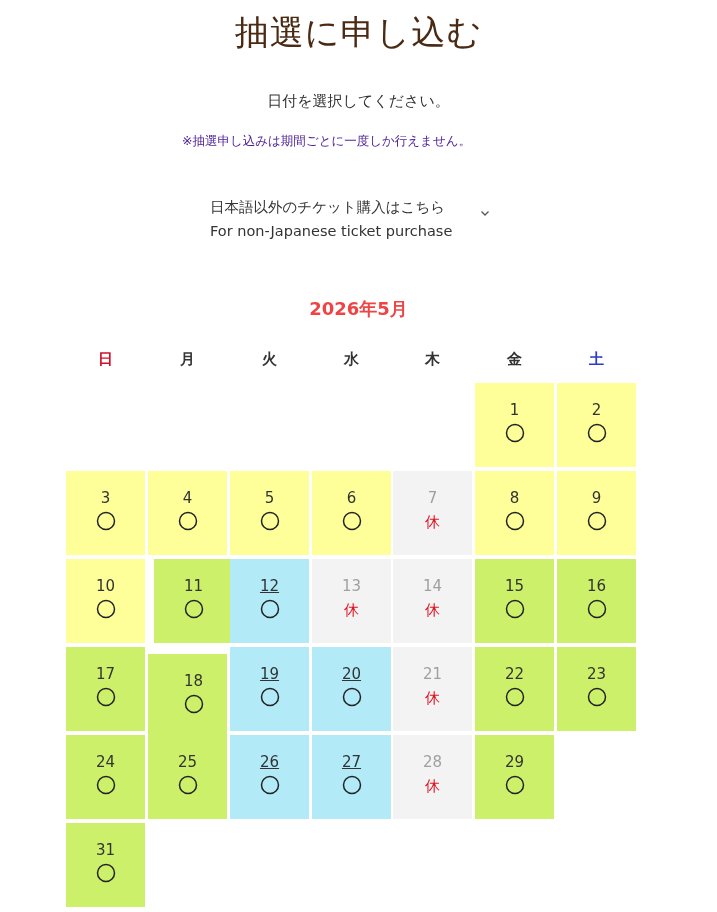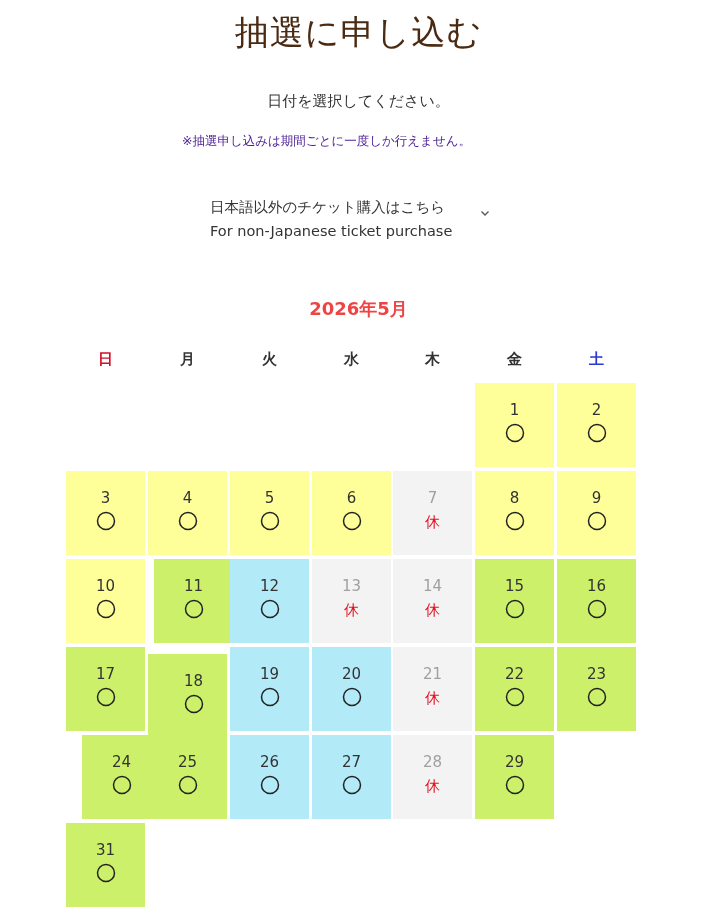--- a/index.html
+++ b/index.html
@@ -42,21 +42,21 @@
 
   .grid { position: absolute; left: 66px; top: 383px; width: 570px; height: 524px; }
   .cell {
     position: absolute; width: 79px; height: 84px; text-align: center; cursor: pointer;
   }
   .cell .num { display: block; margin-top: 18px; font-size: 15px; color: #333333; line-height: 18px; }
   .cell .mark { display: block; margin: 4px auto 0; width: 20px; height: 20px; }
   .cell .closed { display: block; margin-top: 6px; font-size: 15px; color: #e0101e; line-height: 18px; }
   .cell.yellow { background: #ffff99; }
   .cell.green { background: #ccf06a; }
-  .cell.blue { background: #b2eaf8; }
+  .cell.blue { background: #b2eaf8; text-decoration: underline; }
   .cell.gray { background: #f3f3f3; cursor: default; }
   .cell.gray .num { color: #a0a0a0; }
 </style>
 </head>
 <body>
 
 <h1 class="title">抽選に申し込む</h1>
 <p class="instruction">日付を選択してください。</p>
 <p class="notice">※抽選申し込みは期間ごとに一度しか行えません。</p>
 
@@ -204,21 +204,21 @@
       <svg class="mark" viewBox="0 0 20 20">
         <circle cx="10" cy="10" r="8.5" fill="none" stroke="#222" stroke-width="1.5"></circle>
       </svg>
     </div>
     <div class="cell green" style="left: 491px; top: 264px;">
       <span class="num">23</span>
       <svg class="mark" viewBox="0 0 20 20">
         <circle cx="10" cy="10" r="8.5" fill="none" stroke="#222" stroke-width="1.5"></circle>
       </svg>
     </div>
-    <div class="cell green" style="left: 16px; top: 352px;">
+    <div class="cell green" style="left: 0px; top: 352px;">
       <span class="num">24</span>
       <svg class="mark" viewBox="0 0 20 20">
         <circle cx="10" cy="10" r="8.5" fill="none" stroke="#222" stroke-width="1.5"></circle>
       </svg>
     </div>
     <div class="cell green" style="left: 82px; top: 352px;">
       <span class="num">25</span>
       <svg class="mark" viewBox="0 0 20 20">
         <circle cx="10" cy="10" r="8.5" fill="none" stroke="#222" stroke-width="1.5"></circle>
       </svg>

